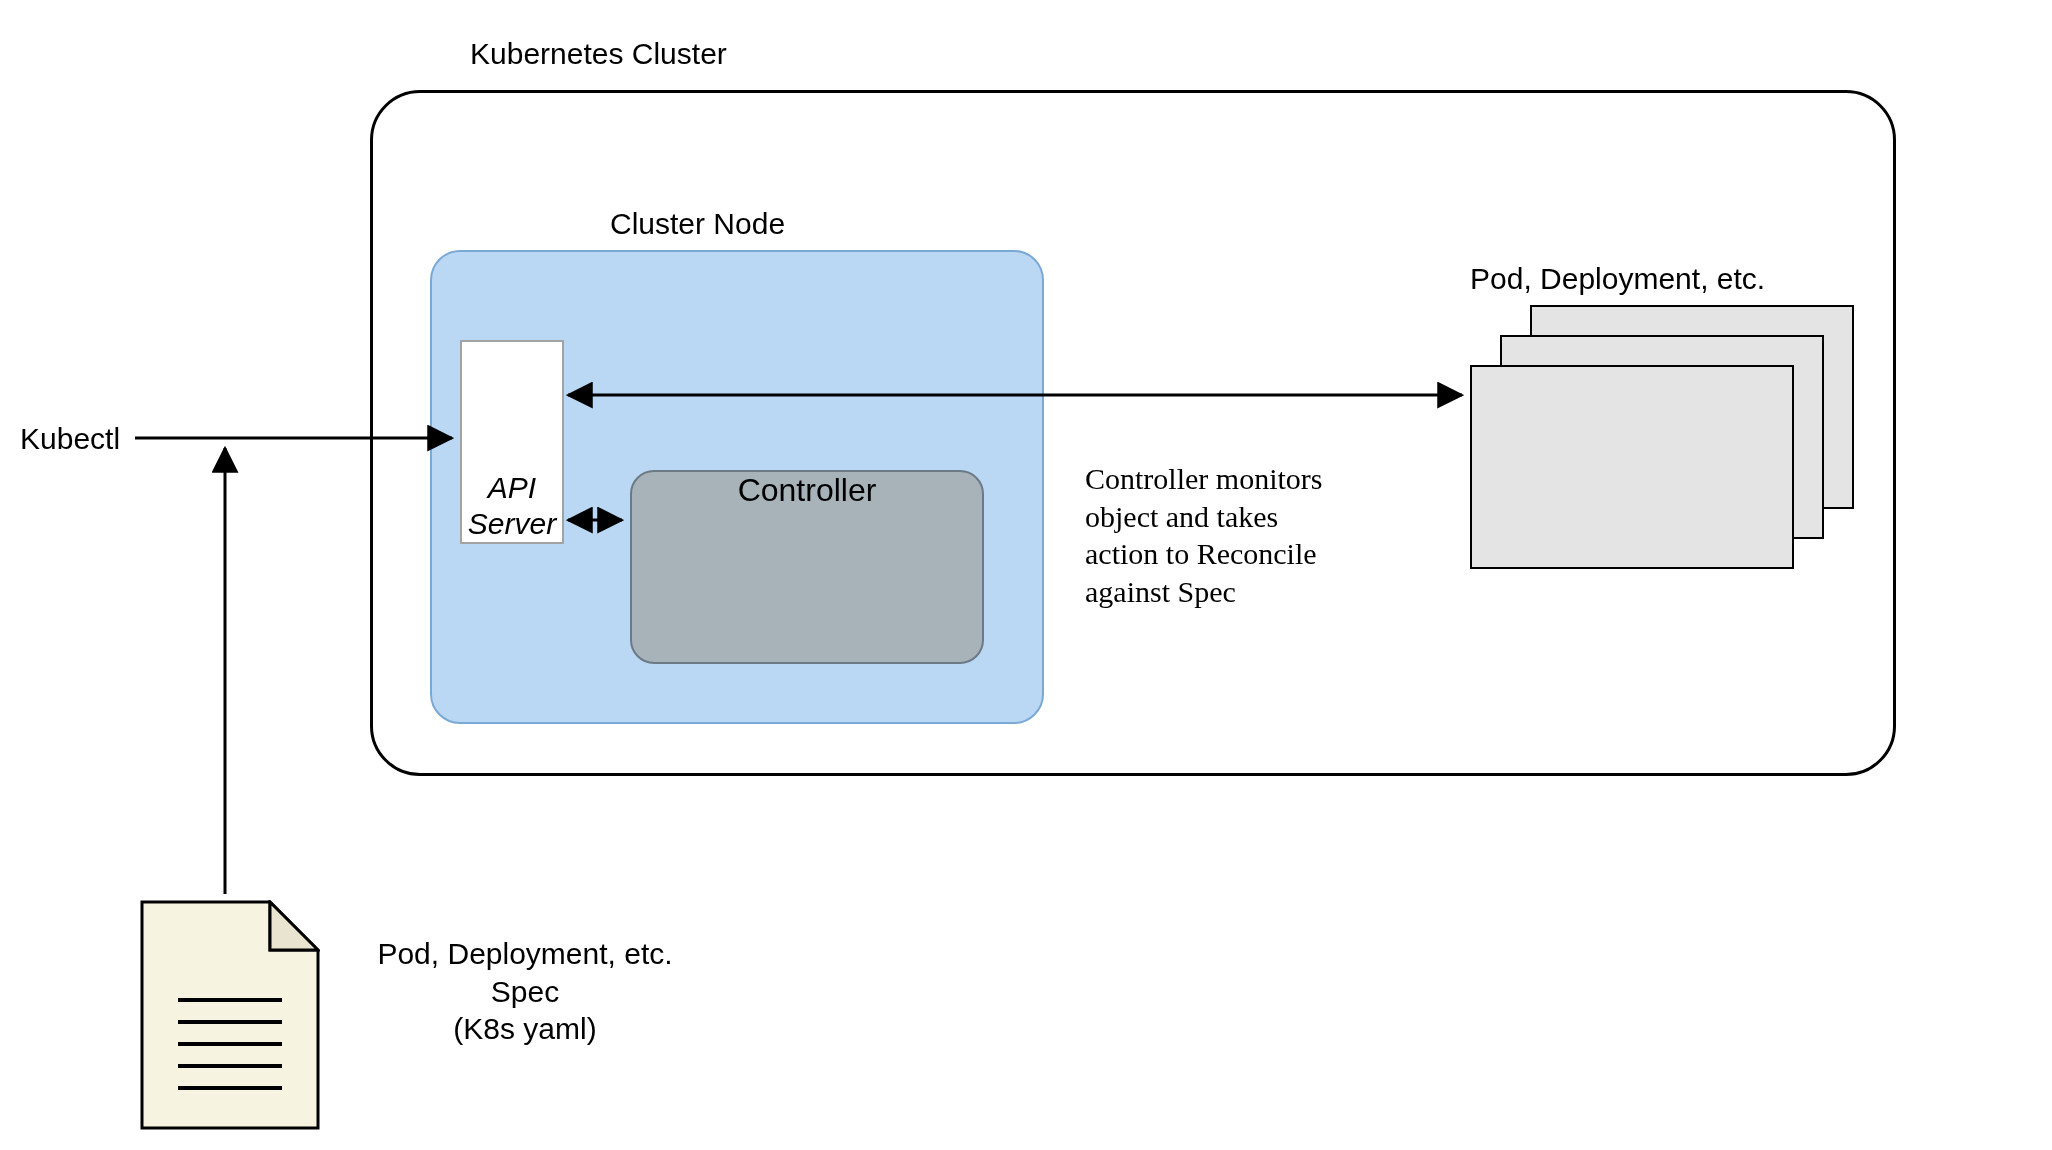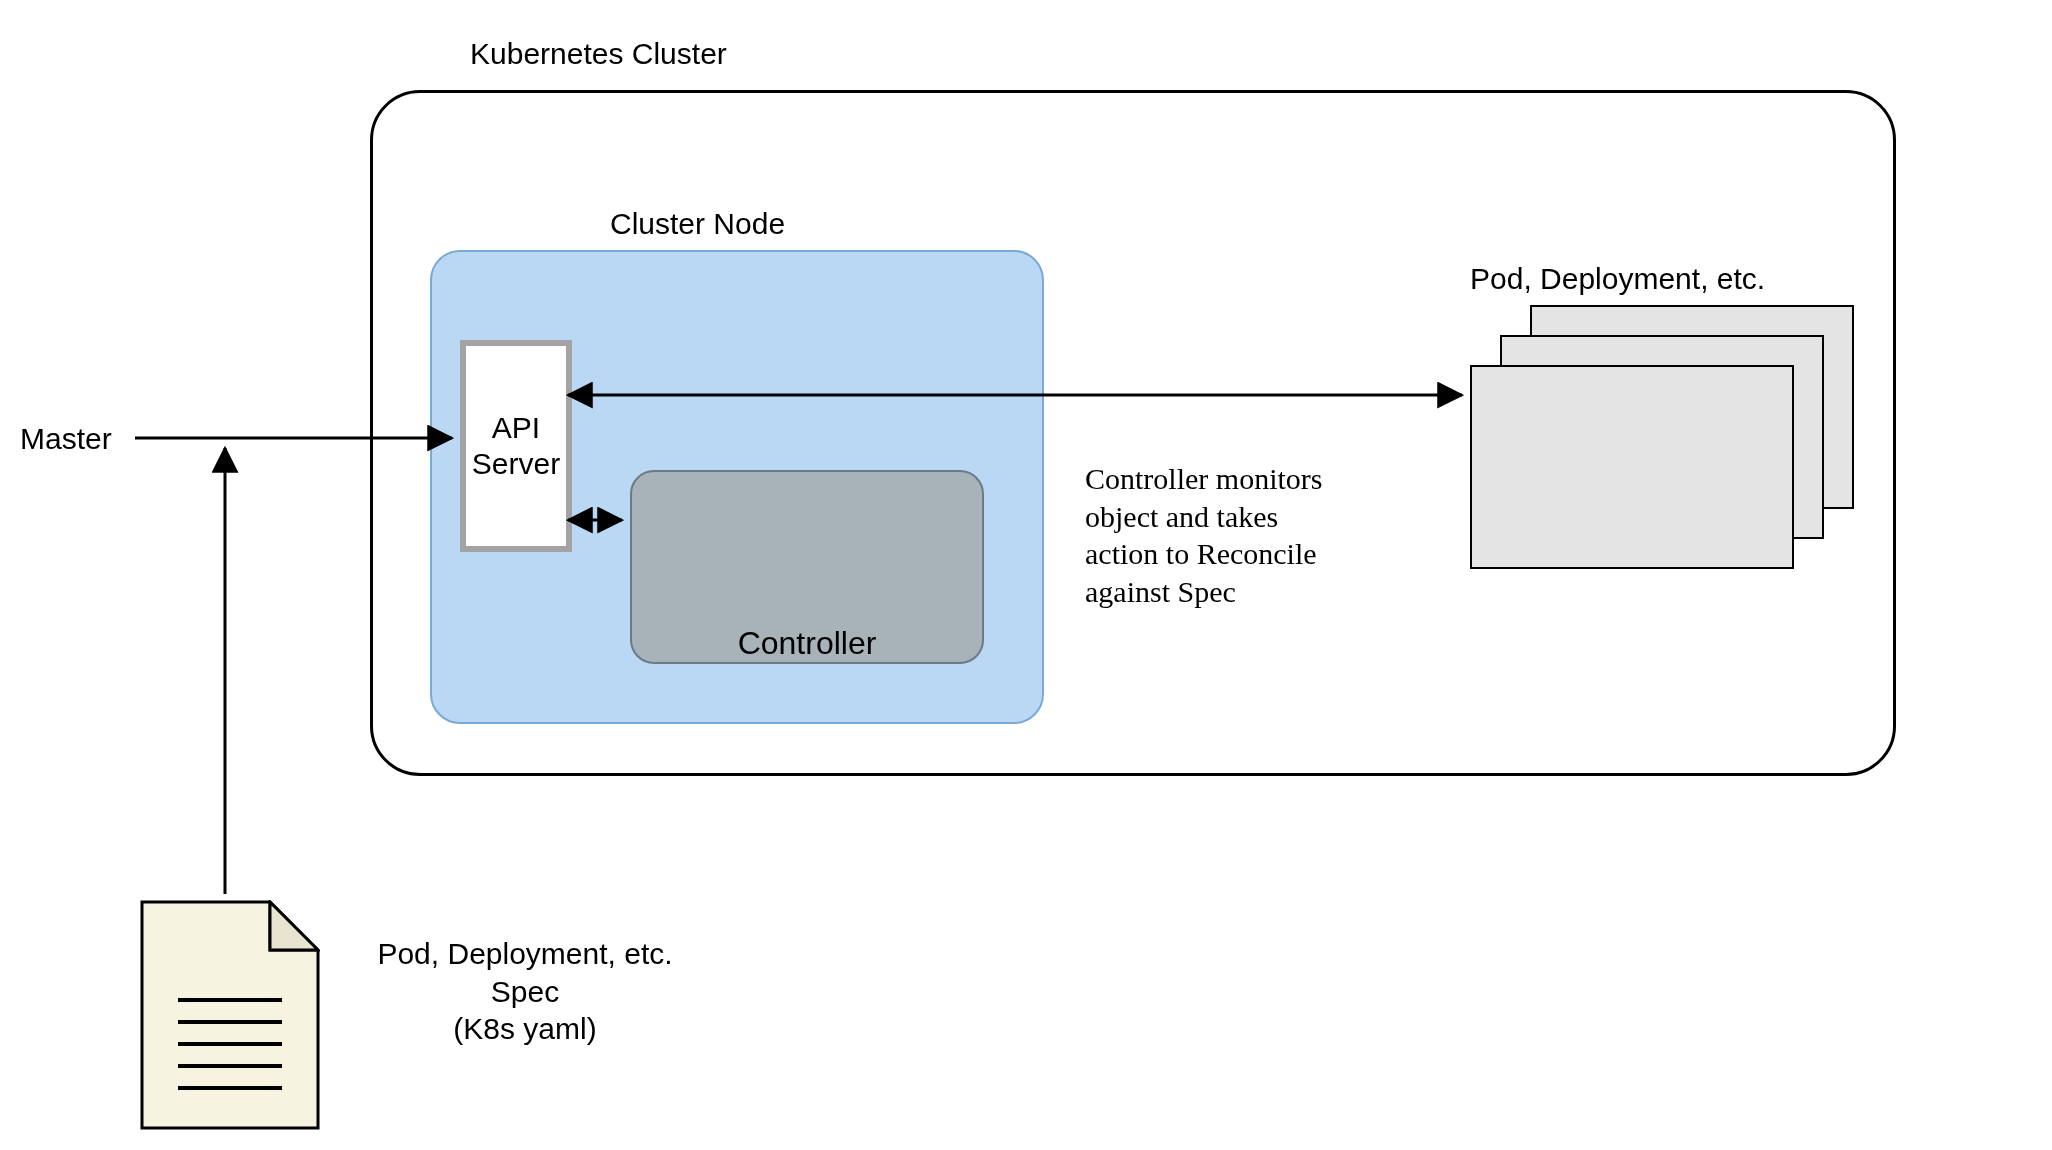--- a/index.html
+++ b/index.html
@@ -48,42 +48,43 @@
     border-radius: 30px;
   }
   
   .api-box {
     position: absolute;
     left: 460px;
     top: 340px;
     width: 100px;
     height: 200px;
     background: #ffffff;
-    border: 6px solid #a3a3a3;
+    border: 2px solid #a3a3a3;
     display: flex;
-    align-items: center;
+    align-items: flex-end;
     justify-content: center;
     text-align: center;
+    font-style: italic;
   }
   .api-box span {
     font-size: 30px;
     line-height: 1.2;
   }
   
   .controller-box {
     position: absolute;
     left: 630px;
     top: 470px;
     width: 350px;
     height: 190px;
     background: #a7b2b9;
     border: 2px solid #6b7a85;
     border-radius: 24px;
     display: flex;
-    align-items: flex-end;
+    align-items: flex-start;
     justify-content: center;
     font-size: 32px;
   }
   
   .cards {
     position: absolute;
     left: 1470px;
     top: 305px;
   }
   .card {
@@ -117,21 +118,21 @@
   <div class="master-box"></div>
 
   <div class="api-box">
     <span>API<br>Server</span>
   </div>
 
   <div class="controller-box">
     <span>Controller</span>
   </div>
 
-  <div class="label" style="left:20px; top:420px;">Master</div>
+  <div class="label" style="left:20px; top:420px;">Kubectl</div>
 
   <div class="label" style="left:1470px; top:260px;">Pod, Deployment, etc.</div>
 
   <div class="cards">
     <div class="card" style="left:60px; top:0;"></div>
     <div class="card" style="left:30px; top:30px;"></div>
     <div class="card" style="left:0;  top:60px;"></div>
   </div>
 
   <div class="label label-multi" style="left:1085px; top:460px; width:360px;font-family:Liberation Serif, serif;">Controller monitors<br>object and takes<br>action to Reconcile<br>against Spec</div>

